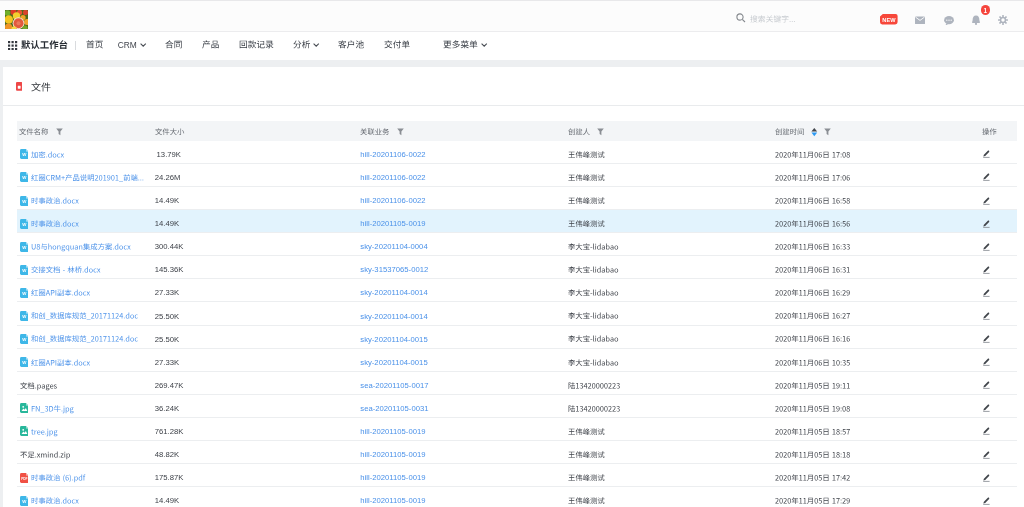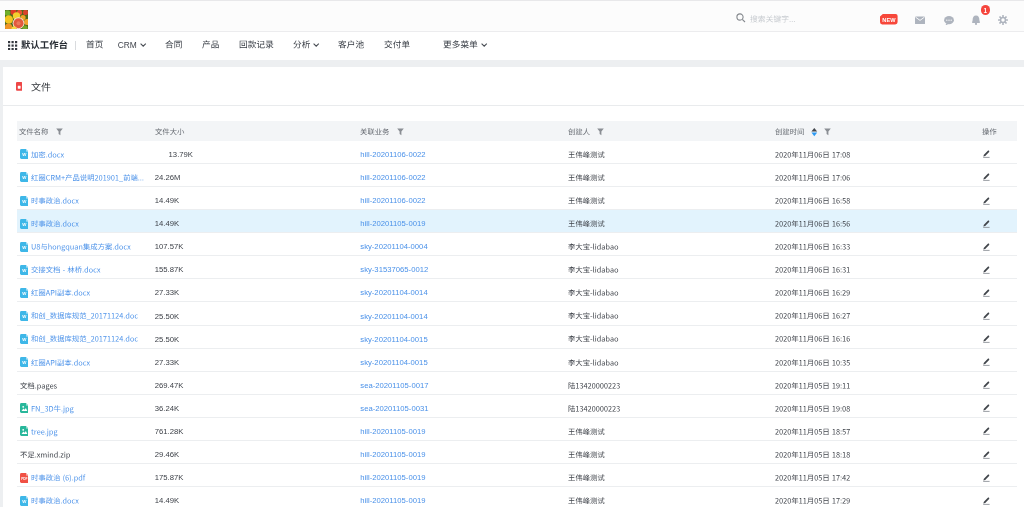--- a/index.html
+++ b/index.html
@@ -439,21 +439,21 @@
             <use href="#g52a0"></use>
             <use href="#g5bc6" x="100.0"></use>
             <use href="#g2e" x="200.0"></use>
             <use href="#g64" x="227.8"></use>
             <use href="#g6f" x="289.8"></use>
             <use href="#g63" x="350.4"></use>
             <use href="#g78" x="401.4"></use>
           </g>
         </svg>
       </div>
-      <div class="cc" style="left:152px;">
+      <div class="cc" style="left:140px;">
         <span style="font:normal 7.7px 'Liberation Sans',sans-serif;color:#3d4148;white-space:nowrap">13.79K</span>
       </div>
       <div class="cc" style="left:343.7px;">
         <span style="font:normal 7.7px 'Liberation Sans',sans-serif;color:#4a91e9;white-space:nowrap">hill-20201106-0022</span>
       </div>
       <div class="cc" style="left:551.4px;">
         <svg width="36.8" height="7.3" style="overflow:visible;">
           <g fill="#3d4148" transform="translate(0 6.47) scale(0.0735 -0.0735)">
             <use href="#g738b"></use>
             <use href="#g4f1f" x="100.0"></use>
@@ -732,21 +732,21 @@
             <use href="#g6848" x="1006.3"></use>
             <use href="#g2e" x="1106.3"></use>
             <use href="#g64" x="1134.1"></use>
             <use href="#g6f" x="1196.1"></use>
             <use href="#g63" x="1256.7"></use>
             <use href="#g78" x="1307.7"></use>
           </g>
         </svg>
       </div>
       <div class="cc" style="left:138.2px;">
-        <span style="font:normal 7.7px 'Liberation Sans',sans-serif;color:#3d4148;white-space:nowrap">107.57K</span>
+        <span style="font:normal 7.7px 'Liberation Sans',sans-serif;color:#3d4148;white-space:nowrap">300.44K</span>
       </div>
       <div class="cc" style="left:343.7px;">
         <span style="font:normal 7.7px 'Liberation Sans',sans-serif;color:#4a91e9;white-space:nowrap">sky-20201104-0004</span>
       </div>
       <div class="cc" style="left:551.4px;">
         <svg width="50.5" height="7.3" style="overflow:visible;">
           <g fill="#3d4148" transform="translate(0 6.47) scale(0.0735 -0.0735)">
             <use href="#g674e"></use>
             <use href="#g5927" x="100.0"></use>
             <use href="#g5b9d" x="200.0"></use>
@@ -808,21 +808,21 @@
             <use href="#g6865" x="594.7"></use>
             <use href="#g2e" x="694.7"></use>
             <use href="#g64" x="722.5"></use>
             <use href="#g6f" x="784.5"></use>
             <use href="#g63" x="845.1"></use>
             <use href="#g78" x="896.1"></use>
           </g>
         </svg>
       </div>
       <div class="cc" style="left:138.2px;">
-        <span style="font:normal 7.7px 'Liberation Sans',sans-serif;color:#3d4148;white-space:nowrap">155.87K</span>
+        <span style="font:normal 7.7px 'Liberation Sans',sans-serif;color:#3d4148;white-space:nowrap">145.36K</span>
       </div>
       <div class="cc" style="left:343.7px;">
         <span style="font:normal 7.7px 'Liberation Sans',sans-serif;color:#4a91e9;white-space:nowrap">sky-31537065-0012</span>
       </div>
       <div class="cc" style="left:551.4px;">
         <svg width="50.5" height="7.3" style="overflow:visible;">
           <g fill="#3d4148" transform="translate(0 6.47) scale(0.0735 -0.0735)">
             <use href="#g674e"></use>
             <use href="#g5927" x="100.0"></use>
             <use href="#g5b9d" x="200.0"></use>
@@ -1412,21 +1412,21 @@
             <use href="#g6e" x="397.7"></use>
             <use href="#g64" x="458.7"></use>
             <use href="#g2e" x="520.7"></use>
             <use href="#g7a" x="548.5"></use>
             <use href="#g69" x="596.0"></use>
             <use href="#g70" x="623.5"></use>
           </g>
         </svg>
       </div>
       <div class="cc" style="left:138.2px;">
-        <span style="font:normal 7.7px 'Liberation Sans',sans-serif;color:#3d4148;white-space:nowrap">29.46K</span>
+        <span style="font:normal 7.7px 'Liberation Sans',sans-serif;color:#3d4148;white-space:nowrap">48.82K</span>
       </div>
       <div class="cc" style="left:343.7px;">
         <span style="font:normal 7.7px 'Liberation Sans',sans-serif;color:#4a91e9;white-space:nowrap">hill-20201105-0019</span>
       </div>
       <div class="cc" style="left:551.4px;">
         <svg width="36.8" height="7.3" style="overflow:visible;">
           <g fill="#3d4148" transform="translate(0 6.47) scale(0.0735 -0.0735)">
             <use href="#g738b"></use>
             <use href="#g4f1f" x="100.0"></use>
             <use href="#g5cf0" x="200.0"></use>

